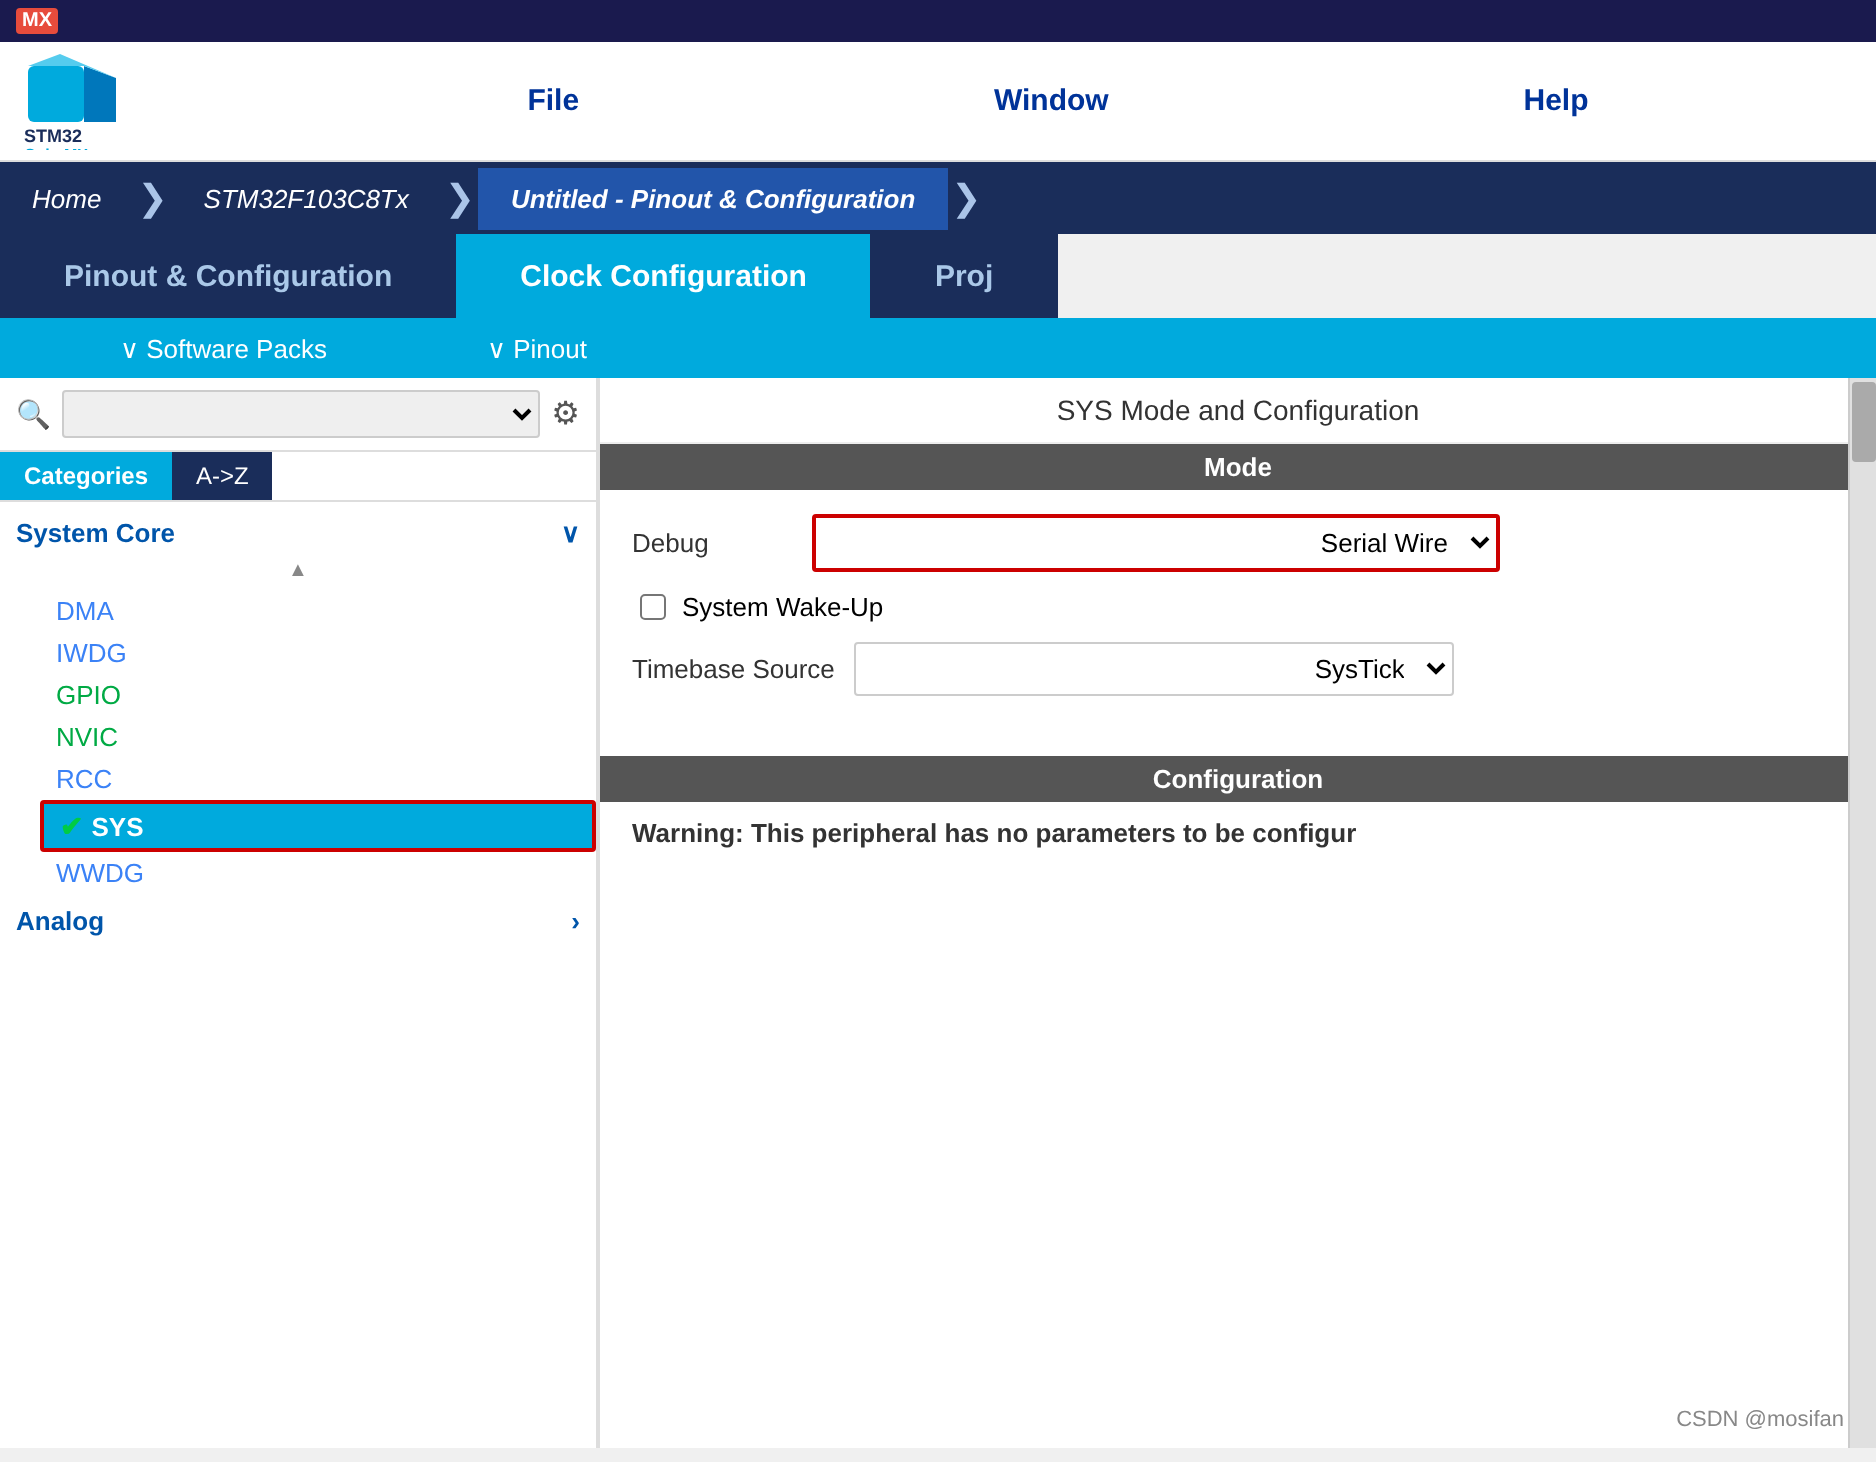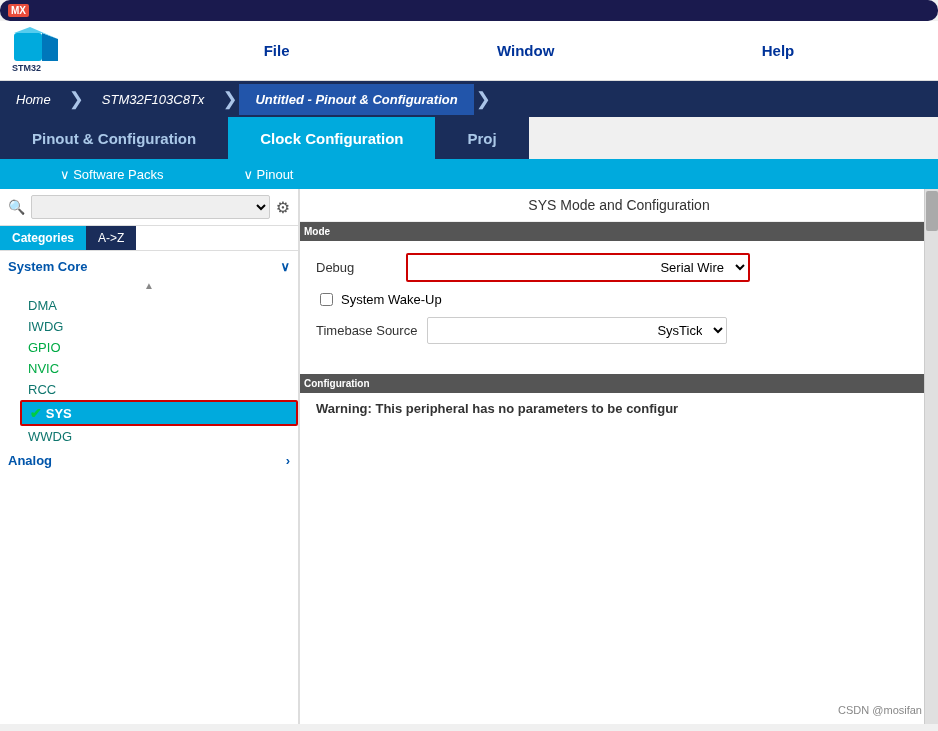--- a/index.html
+++ b/index.html
@@ -7,21 +7,20 @@
 
     
     #title-bar {
       background: #1a1a4e;
       color: white;
       padding: 4px 8px;
       font-size: 12px;
       display: flex;
       align-items: center;
       gap: 18px;
-      border-radius: 10px;
     }
     #title-bar .mx-logo {
       background: #e74c3c;
       color: white;
       font-size: 10px;
       font-weight: bold;
       padding: 1px 3px;
       border-radius: 2px;
     }
 
@@ -210,21 +209,21 @@
     }
     .sidebar-item {
       padding: 3px 8px;
       font-size: 13px;
       cursor: pointer;
       display: flex;
       align-items: center;
       gap: 4px;
     }
     .sidebar-item.green { color: #00aa44; }
-    .sidebar-item.default { color: #0f766e; }
+    .sidebar-item.default { color: #3b82f6; }
     .sidebar-item.selected {
       background: #00aadd;
       color: white;
       border: 2px solid #cc0000;
       border-radius: 2px;
       font-weight: bold;
     }
     .check-icon {
       color: #00cc44;
       font-size: 14px;
@@ -241,23 +240,23 @@
     #content-title {
       text-align: center;
       padding: 8px;
       font-size: 14px;
       color: #333;
       border-bottom: 1px solid #eee;
     }
     .section-header {
       background: #555;
       color: white;
-      text-align: left;
+      text-align: center;
       padding: 4px;
-      font-size: 10px;
+      font-size: 13px;
       font-weight: bold;
       margin: 0;
     }
     .section-content {
       padding: 12px 16px;
     }
     .form-row {
       display: flex;
       align-items: center;
       margin-bottom: 10px;

